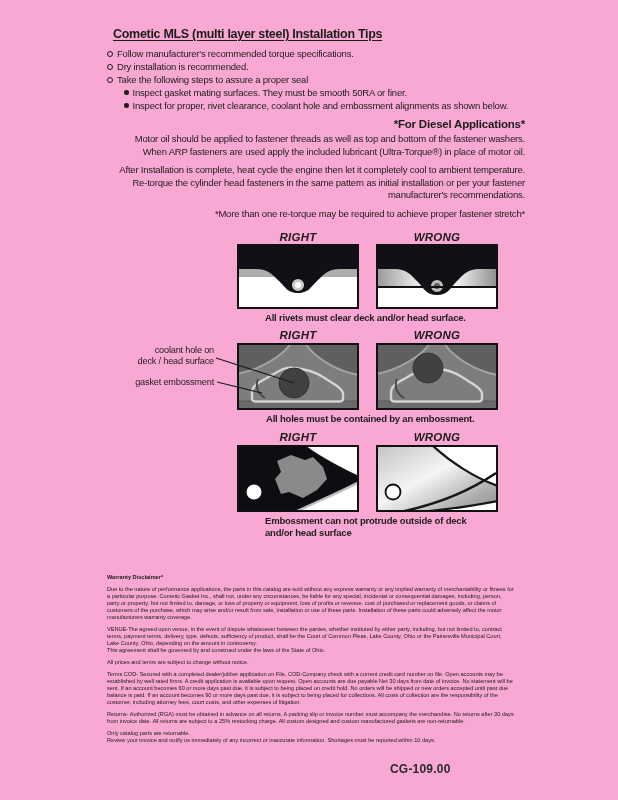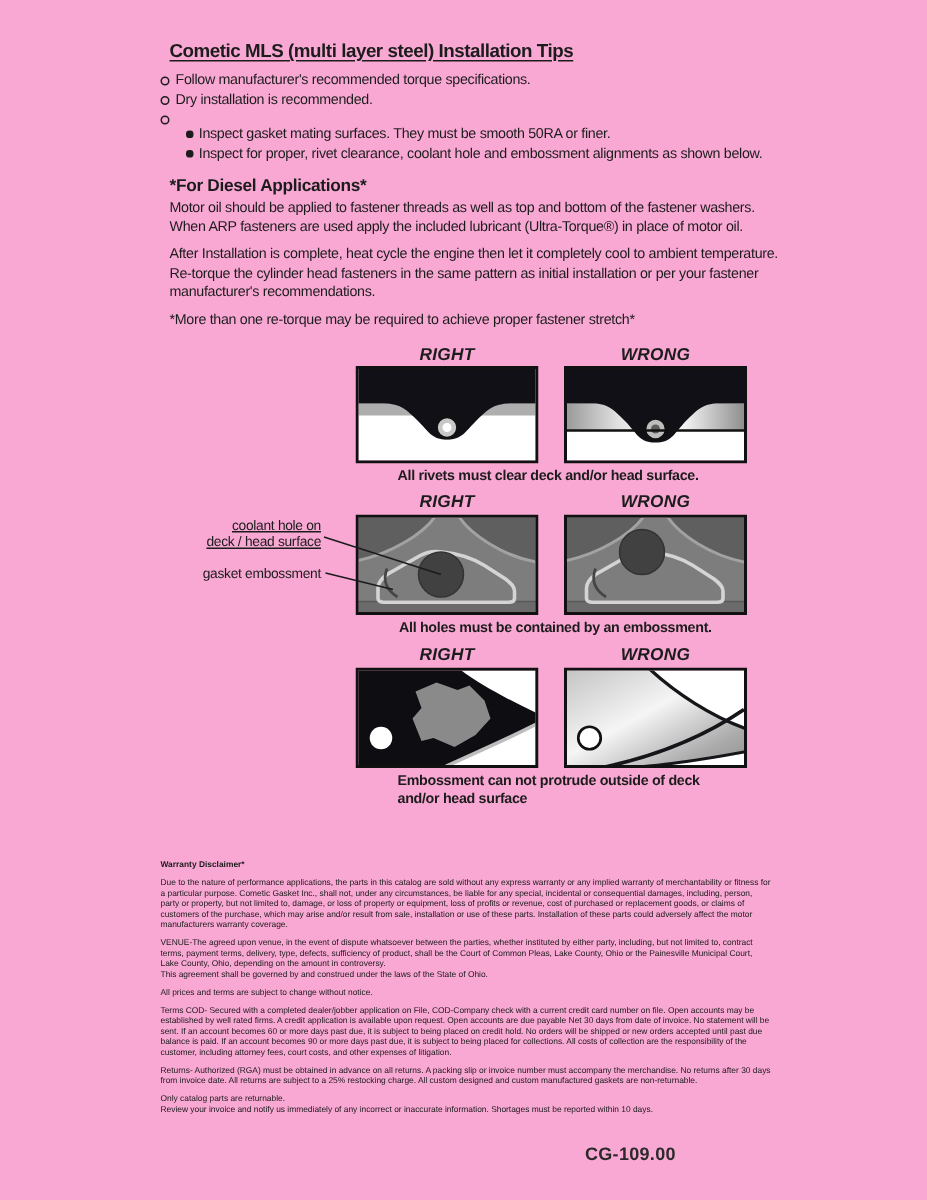--- a/index.html
+++ b/index.html
@@ -51,32 +51,33 @@
     <div class="b-row">
       <span class="b-marker"></span>
       <span>Follow manufacturer's recommended torque specifications.</span>
     </div>
     <div class="b-row">
       <span class="b-marker"></span>
       <span>Dry installation is recommended.</span>
     </div>
     <div class="b-row">
       <span class="b-marker"></span>
+      <span>Take the following steps to assure a proper seal</span>
     </div>
     <div class="sb-row">
       <span class="sb-marker"></span>
       <span>Inspect gasket mating surfaces.  They must be smooth 50RA or finer.</span>
     </div>
     <div class="sb-row">
       <span class="sb-marker"></span>
       <span>Inspect for proper, rivet clearance, coolant hole and embossment alignments as shown below.</span>
     </div>
   </div>
 
-  <div class="abs" style="left:113px; top:118px;">
+  <div class="abs" style="left:113px; top:118px;text-align:right;">
     <div class="d-heading">*For Diesel Applications*</div>
     <p class="d-para">Motor oil should be applied to fastener threads as well as top and bottom of the fastener washers. When ARP fasteners are used apply the included lubricant (Ultra-Torque®) in place of motor oil.</p>
     <p class="d-para">After Installation is complete, heat cycle the engine then let it completely cool to ambient temperature. Re-torque the cylinder head fasteners in the same pattern as initial installation or per your fastener manufacturer's recommendations.</p>
     <p class="d-para">*More than one re-torque may be required to achieve proper fastener stretch*</p>
   </div>
 
   <div class="abs fig-label" style="left:237px; top:231px;">RIGHT</div>
   <div class="abs fig-label" style="left:376px; top:231px;">WRONG</div>
 
   <svg class="abs" style="left:237px; top:244px;" width="122" height="65" viewBox="0 0 122 65">
@@ -158,21 +159,21 @@
       <path d="M54,0 C46,13 22,27 0,31" stroke="#a2a2a2" stroke-width="2" fill="none"></path>
       <path d="M68,0 H122 V32 C98,28 76,13 68,0 Z" fill="#5f5f5f"></path>
       <path d="M68,0 C76,13 98,28 122,32" stroke="#a2a2a2" stroke-width="2" fill="none"></path>
       <path d="M15,56 V49 C15,46 17,43 21,40 L42,28 C47,25 52,24 58,25 C68,26 78,29 86,34 L100,43 C104,46 106,48 106,51 V56 C106,57.5 104.5,58.5 102,58.5 H19 C16.5,58.5 15,57.5 15,56 Z" stroke="#d4d4d4" stroke-width="2.4" fill="none"></path>
       <path d="M21,36 C18,44 20,50 28,55" stroke="#454545" stroke-width="1.8" fill="none"></path>
       <circle cx="52" cy="25" r="15" fill="#414141" stroke="#333" stroke-width="1"></circle>
     </g>
     <rect x="1" y="1" width="120" height="65" fill="none" stroke="#111" stroke-width="2"></rect>
   </svg>
 
-  <div class="abs callout" style="left:96px; top:345px;text-decoration:underline;">
+  <div class="abs callout" style="left:96px; top:345px;">
     <div>coolant hole on</div>
     <div>deck / head surface</div>
   </div>
   <div class="abs callout" style="left:96px; top:377px;">gasket embossment</div>
 
   <svg class="abs" style="left:118px; top:339px; pointer-events:none;" width="195" height="70" viewBox="0 0 195 70">
     <line x1="98" y1="19" x2="176" y2="44" stroke="#1c1c1c" stroke-width="1.2"></line>
     <line x1="99" y1="43" x2="144" y2="54" stroke="#1c1c1c" stroke-width="1.2"></line>
   </svg>
 

